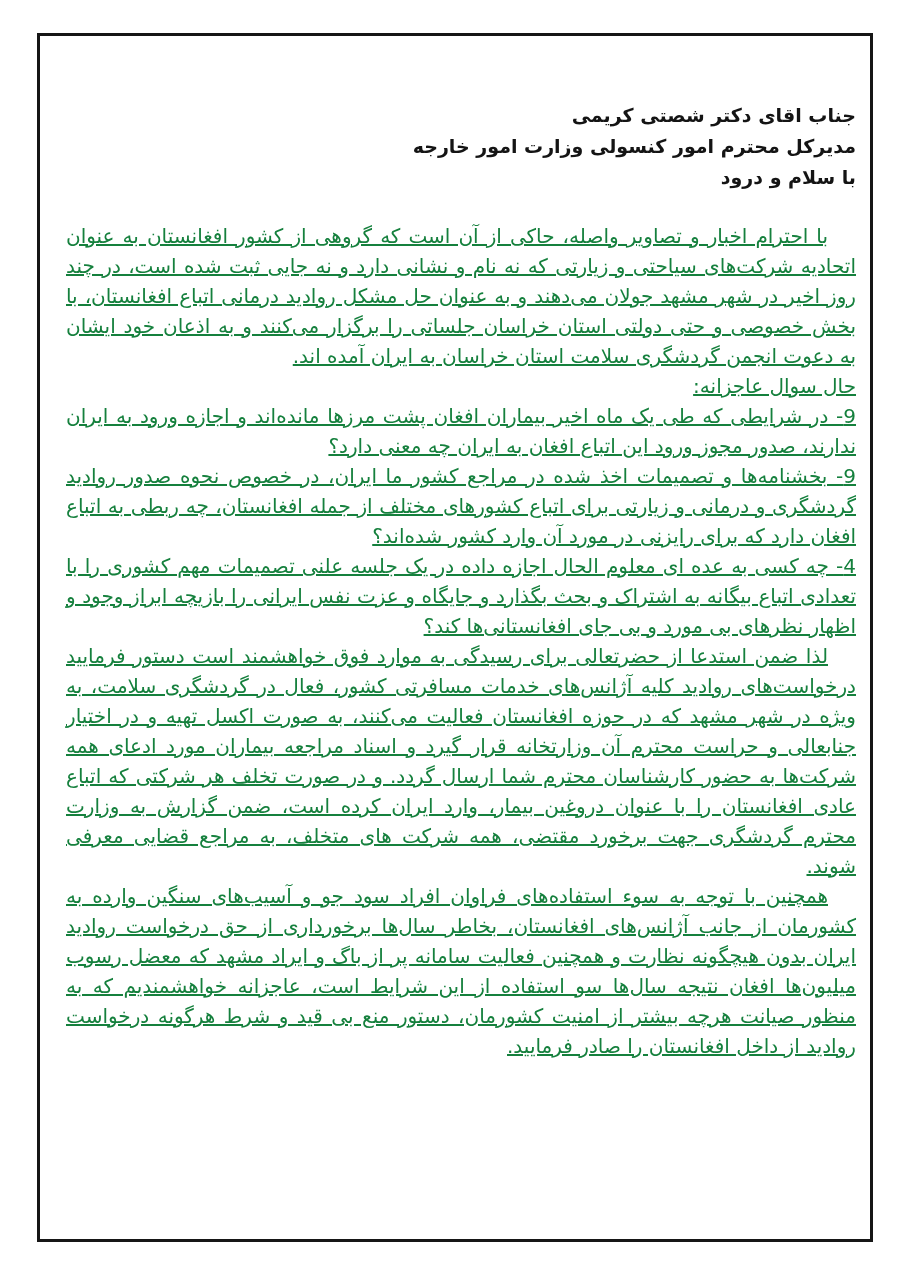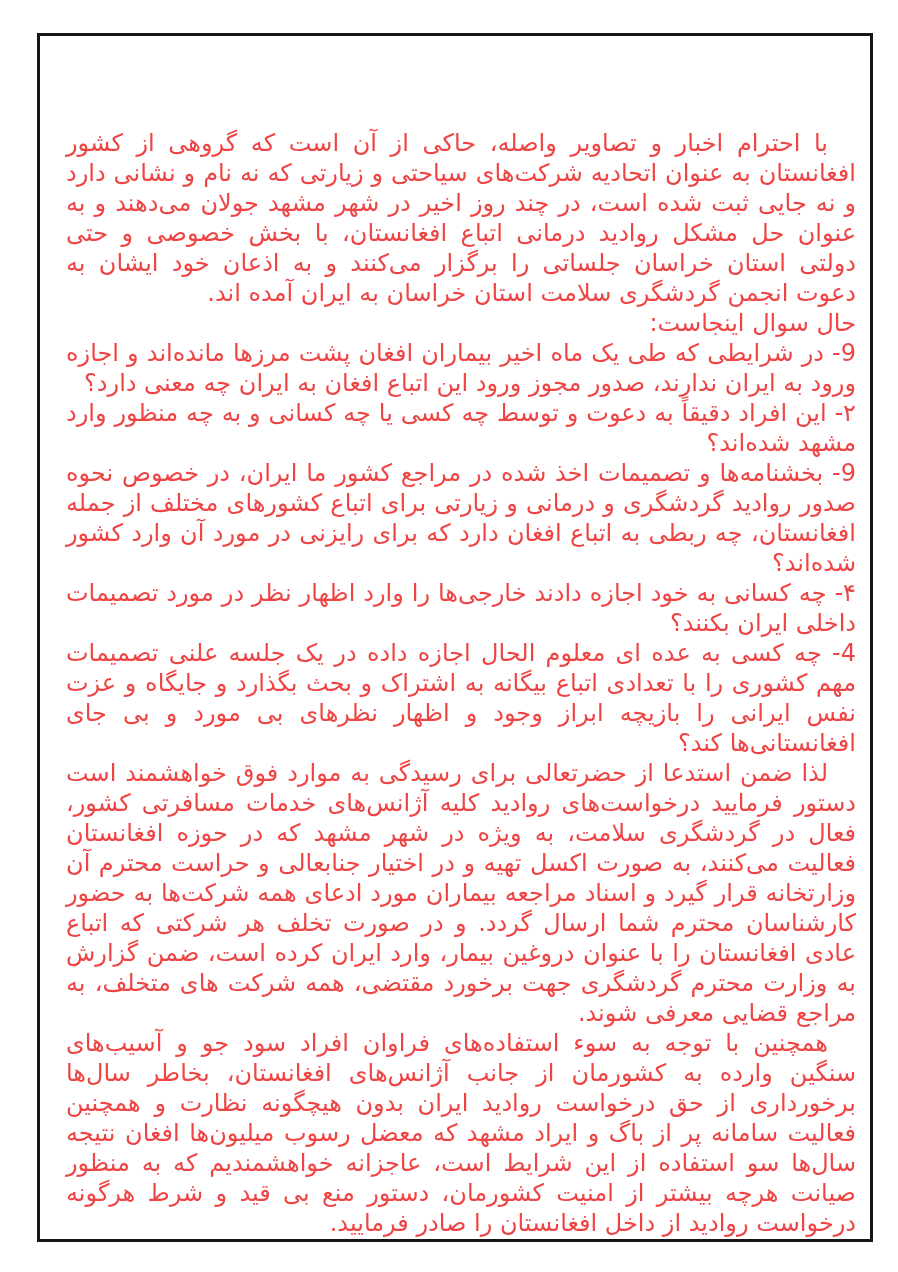--- a/index.html
+++ b/index.html
@@ -32,40 +32,44 @@
     font-weight: bold;
     line-height: 31px;
     text-align: right;
     color: #141414;
   }
   .letter-body {
     margin-top: 28px;
   }
   .letter-body p {
     margin: 0;
-    font-size: 24px;
+    font-size: 20px;
     line-height: 30px;
     text-align: justify;
-    color: #ef4444;
+    color: #15803d;
+    text-decoration: underline;
   }
   .letter-body p.indent {
     text-indent: 28px;
   }
 </style>
 </head>
 <body>
 
 <div class="frame">
 
+  <div class="letter-header">
+    <p>جناب اقای دکتر شصتی کریمی</p>
+    <p>مدیرکل محترم امور کنسولی وزارت امور خارجه</p>
+    <p>با سلام و درود</p>
+  </div>
 
   <div class="letter-body">
     <p class="indent">با احترام اخبار و تصاویر واصله، حاکی از آن است که گروهی از کشور افغانستان به عنوان اتحادیه شرکت‌های سیاحتی و زیارتی که نه نام و نشانی دارد و نه جایی ثبت شده است، در چند روز اخیر در شهر مشهد جولان می‌دهند و به عنوان حل مشکل روادید درمانی اتباع افغانستان، با بخش خصوصی و حتی دولتی استان خراسان جلساتی را برگزار می‌کنند و به اذعان خود ایشان به دعوت انجمن گردشگری سلامت استان خراسان به ایران آمده اند.</p>
-    <p>حال سوال اینجاست:</p>
+    <p>حال سوال عاجزانه:</p>
     <p>9- در شرایطی که طی یک ماه اخیر بیماران افغان پشت مرزها مانده‌اند و اجازه ورود به ایران ندارند، صدور مجوز ورود این اتباع افغان به ایران چه معنی دارد؟</p>
-    <p>۲- این افراد دقیقاً به دعوت و توسط چه کسی یا چه کسانی و به چه منظور وارد مشهد شده‌اند؟</p>
     <p>9- بخشنامه‌ها و تصمیمات اخذ شده در مراجع کشور ما ایران، در خصوص نحوه صدور روادید گردشگری و درمانی و زیارتی برای اتباع کشورهای مختلف از جمله افغانستان، چه ربطی به اتباع افغان دارد که برای رایزنی در مورد آن وارد کشور شده‌اند؟</p>
-    <p>۴- چه کسانی به خود اجازه دادند خارجی‌ها را وارد اظهار نظر در مورد تصمیمات داخلی ایران بکنند؟</p>
     <p>4- چه کسی به عده ای معلوم الحال اجازه داده در یک جلسه علنی تصمیمات مهم کشوری را با تعدادی اتباع بیگانه به اشتراک و بحث بگذارد و جایگاه و عزت نفس ایرانی را بازیچه ابراز وجود و اظهار نظرهای بی مورد و بی جای افغانستانی‌ها کند؟</p>
     <p class="indent">لذا ضمن استدعا از حضرتعالی برای رسیدگی به موارد فوق خواهشمند است دستور فرمایید درخواست‌های روادید کلیه آژانس‌های خدمات مسافرتی کشور، فعال در گردشگری سلامت، به ویژه در شهر مشهد که در حوزه افغانستان فعالیت می‌کنند، به صورت اکسل تهیه و در اختیار جنابعالی و حراست محترم آن وزارتخانه قرار گیرد و اسناد مراجعه بیماران مورد ادعای همه شرکت‌ها به حضور کارشناسان محترم شما ارسال گردد. و در صورت تخلف هر شرکتی که اتباع عادی افغانستان را با عنوان دروغین بیمار، وارد ایران کرده است، ضمن گزارش به وزارت محترم گردشگری جهت برخورد مقتضی، همه شرکت های متخلف، به مراجع قضایی معرفی شوند.</p>
     <p class="indent">همچنین با توجه به سوء استفاده‌های فراوان افراد سود جو و آسیب‌های سنگین وارده به کشورمان از جانب آژانس‌های افغانستان، بخاطر سال‌ها برخورداری از حق درخواست روادید ایران بدون هیچگونه نظارت و همچنین فعالیت سامانه پر از باگ و ایراد مشهد که معضل رسوب میلیون‌ها افغان نتیجه سال‌ها سو استفاده از این شرایط است، عاجزانه خواهشمندیم که به منظور صیانت هرچه بیشتر از امنیت کشورمان، دستور منع بی قید و شرط هرگونه درخواست روادید از داخل افغانستان را صادر فرمایید.</p>
   </div>
 
 </div>
 
 </body></html>

